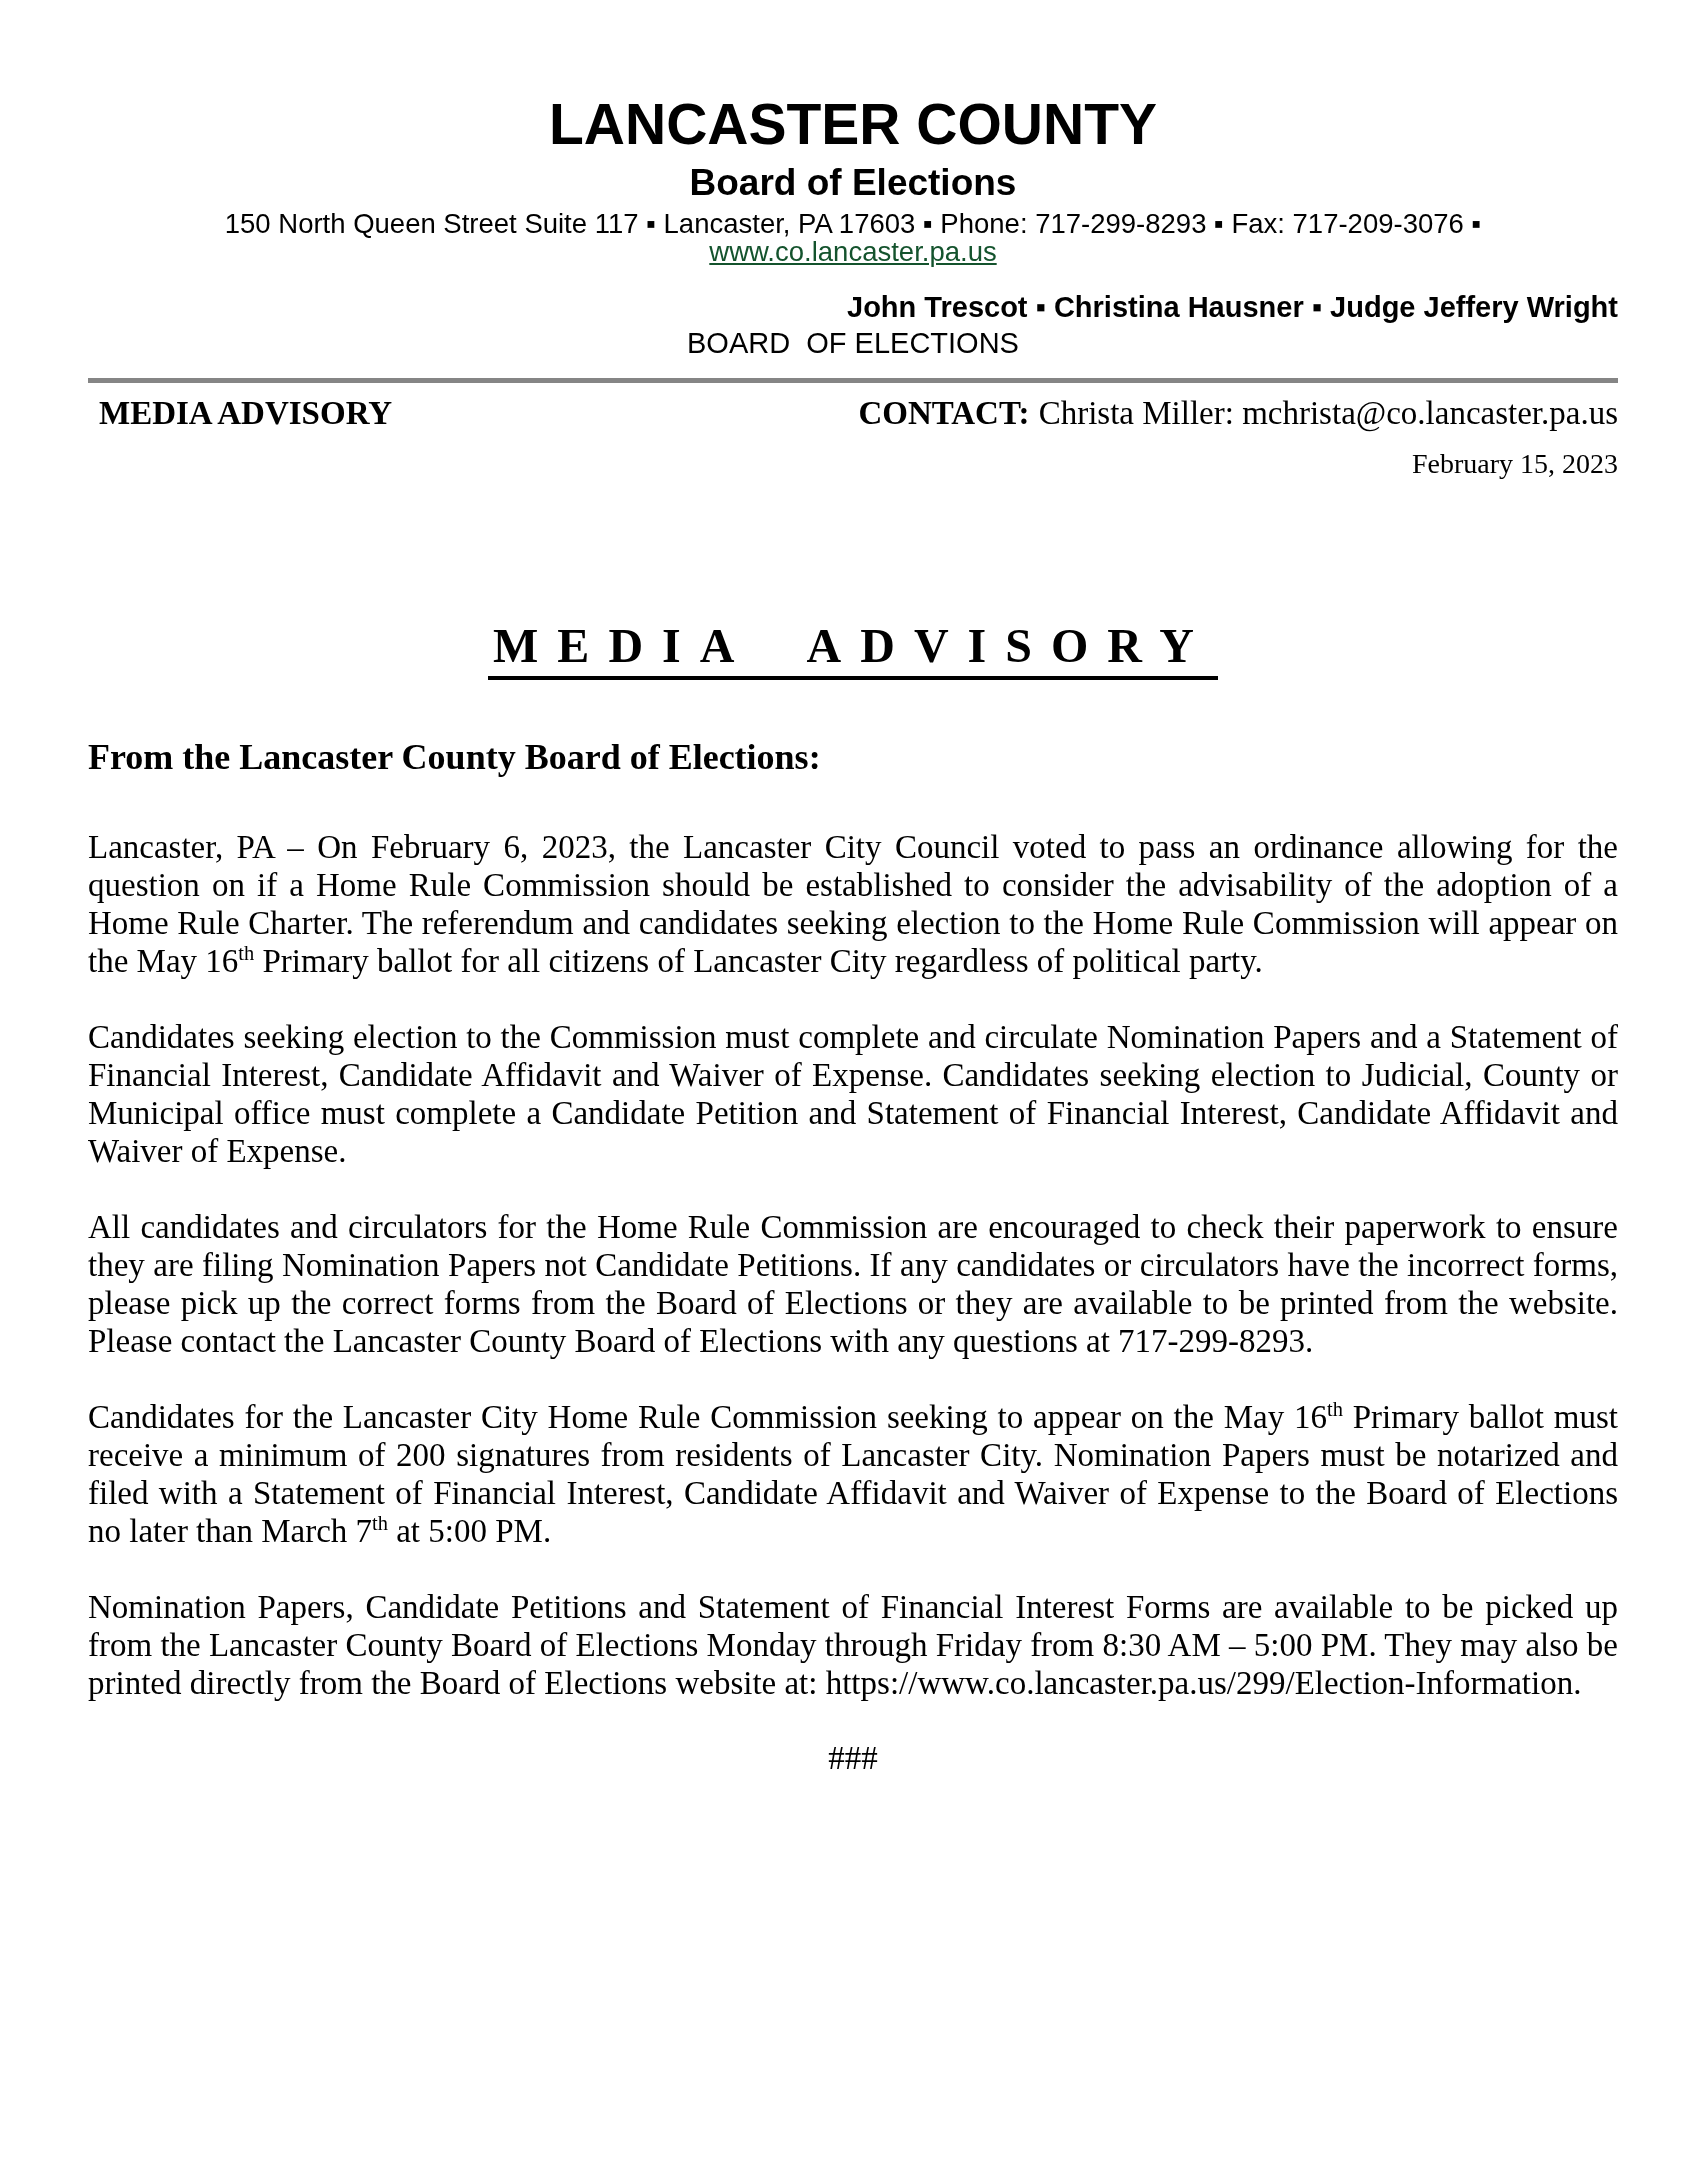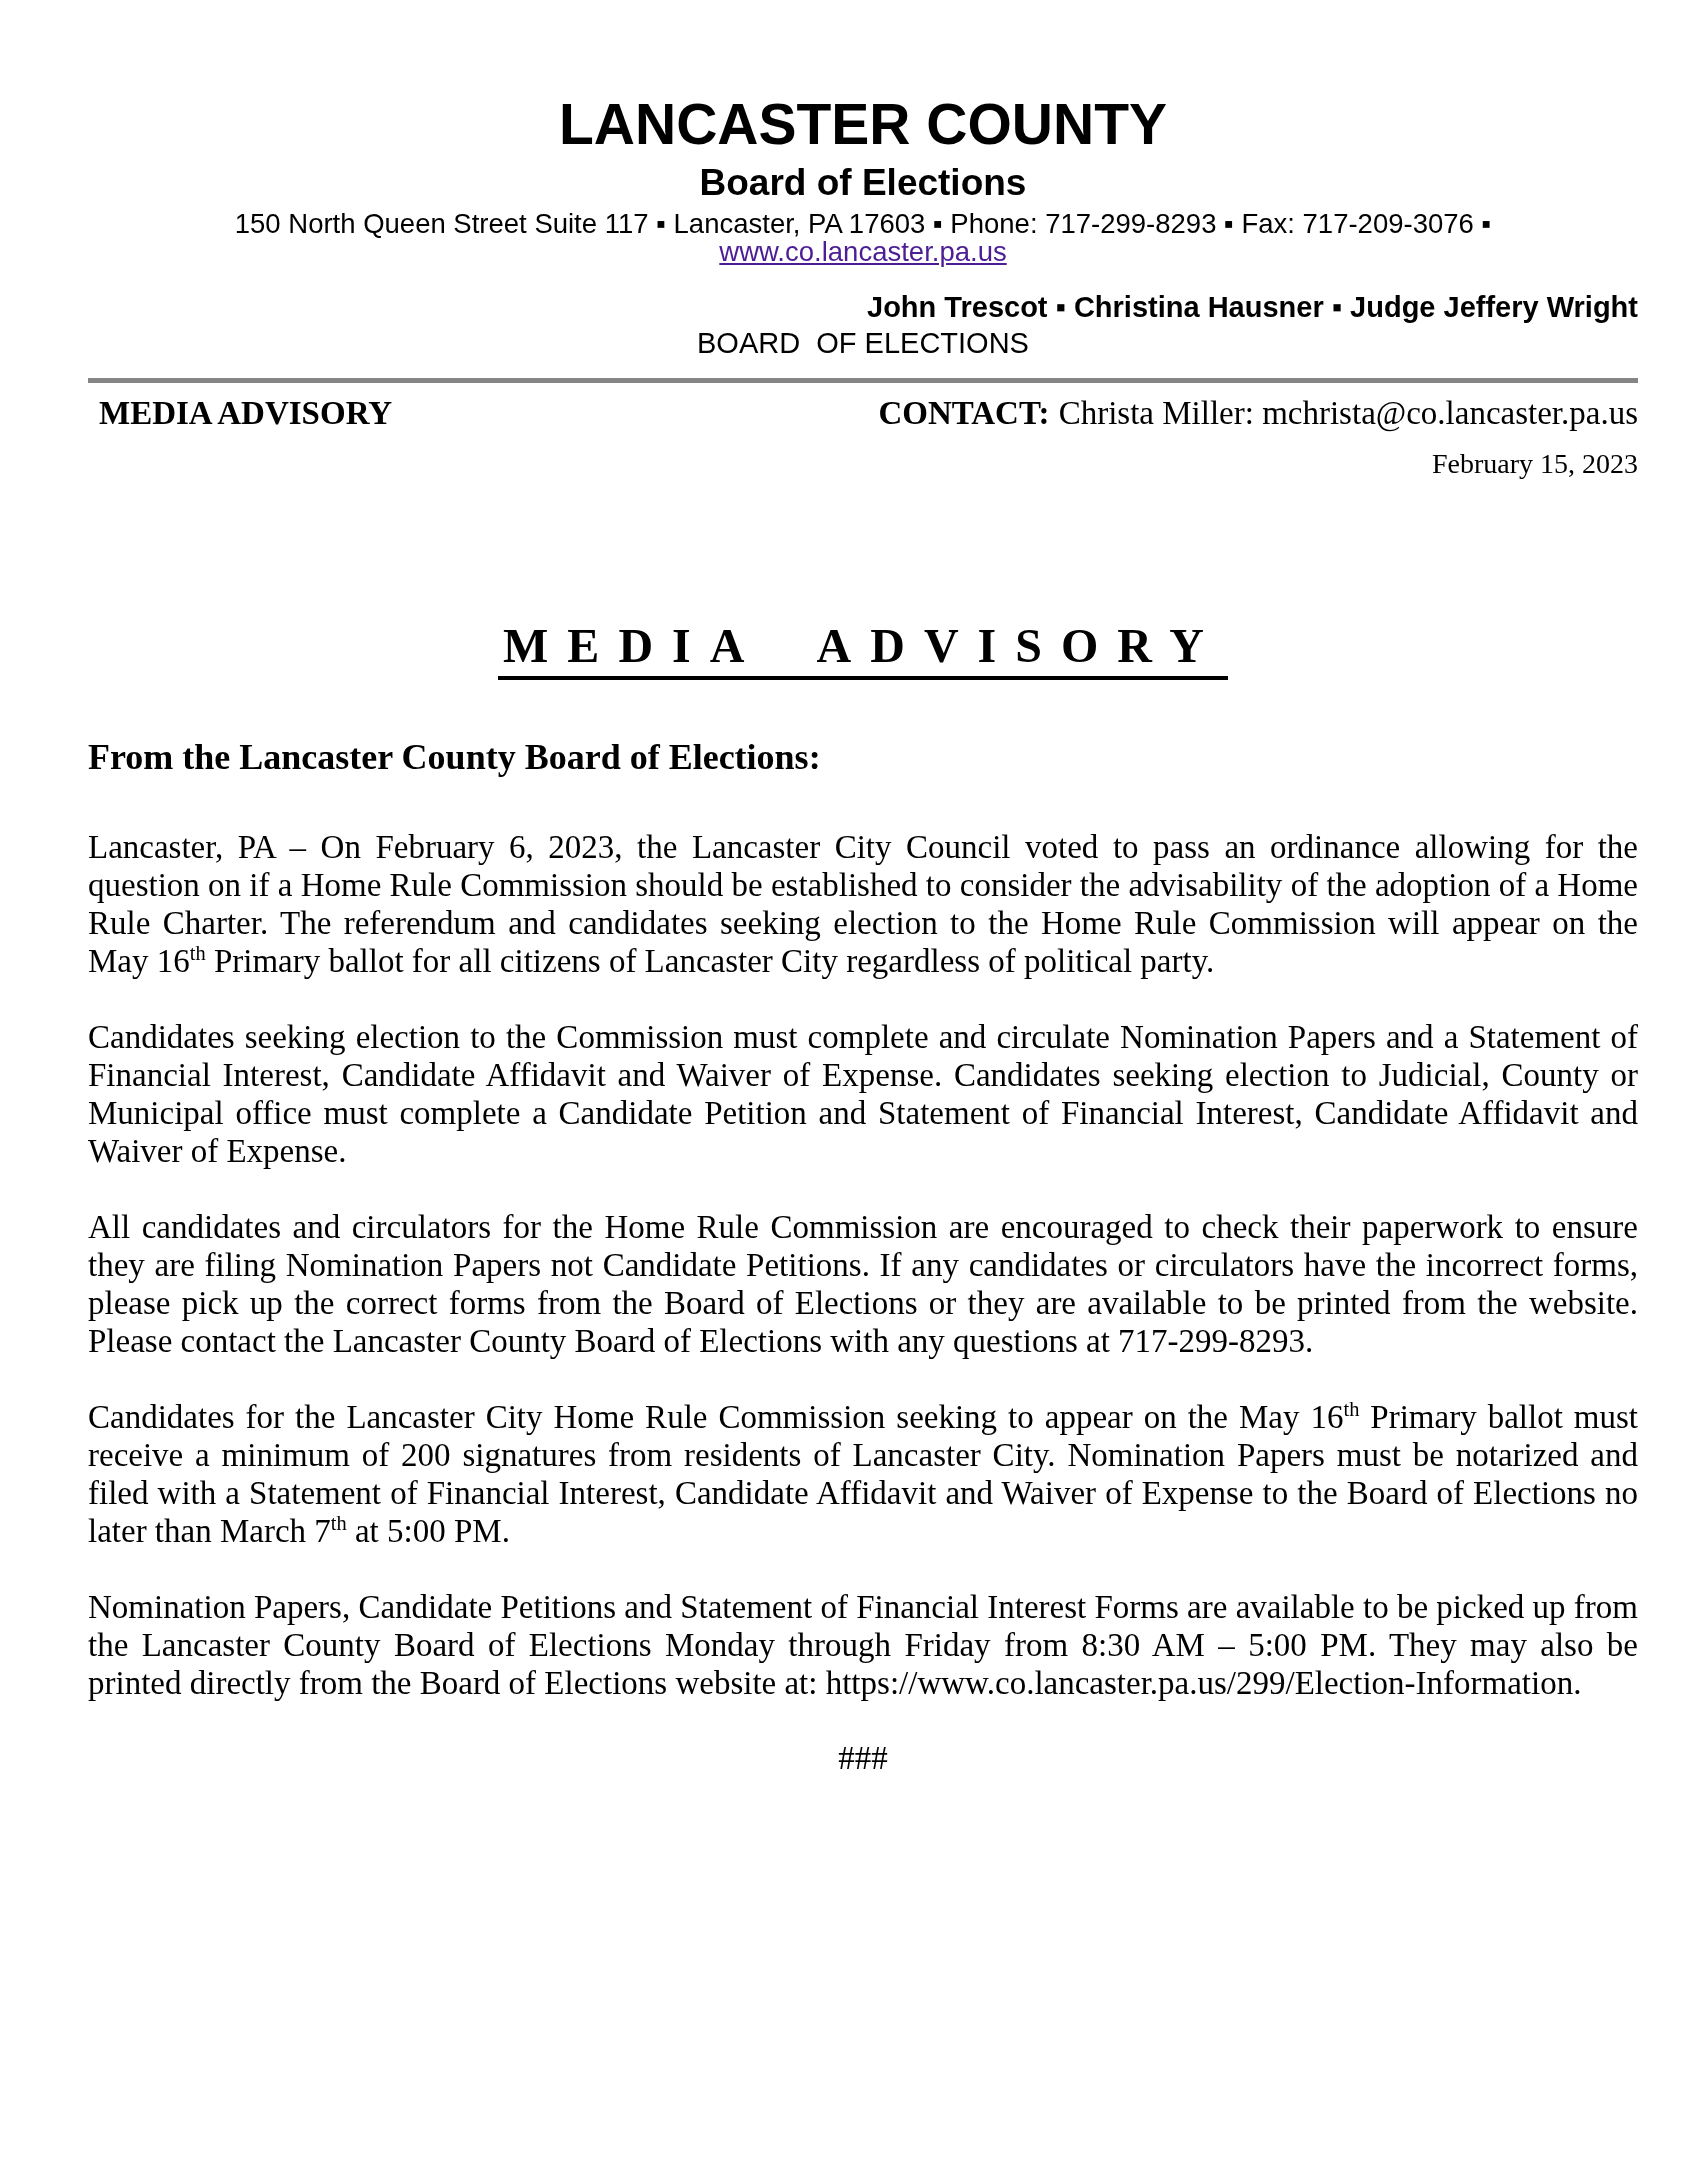--- a/index.html
+++ b/index.html
@@ -12,21 +12,21 @@
     height: 2182px;
     position: relative;
     overflow: hidden;
     color: #000000;
     font-family: "Liberation Serif", serif;
   }
   .page {
     box-sizing: border-box;
     width: 1686px;
     height: 2182px;
-    padding: 96px 48px 0 88px;
+    padding: 96px 68px 0 88px;
   }
 
   
   .letterhead {
     text-align: center;
     font-family: "Liberation Sans", sans-serif;
   }
   .org {
     font-size: 57px;
     font-weight: bold;
@@ -37,21 +37,21 @@
     font-weight: bold;
     margin-top: 11px;
     line-height: 1.0;
   }
   .addr {
     font-size: 27.5px;
     margin-top: 9.2px;
     line-height: 1.0;
   }
   .addr .link {
-    color: #4c1d95;
+    color: #14532d;
     text-decoration: underline;
   }
   .members {
     font-size: 29px;
     font-weight: bold;
     margin-top: 27.5px;
     line-height: 1.0;
     text-align: right;
   }
   .board-label {

